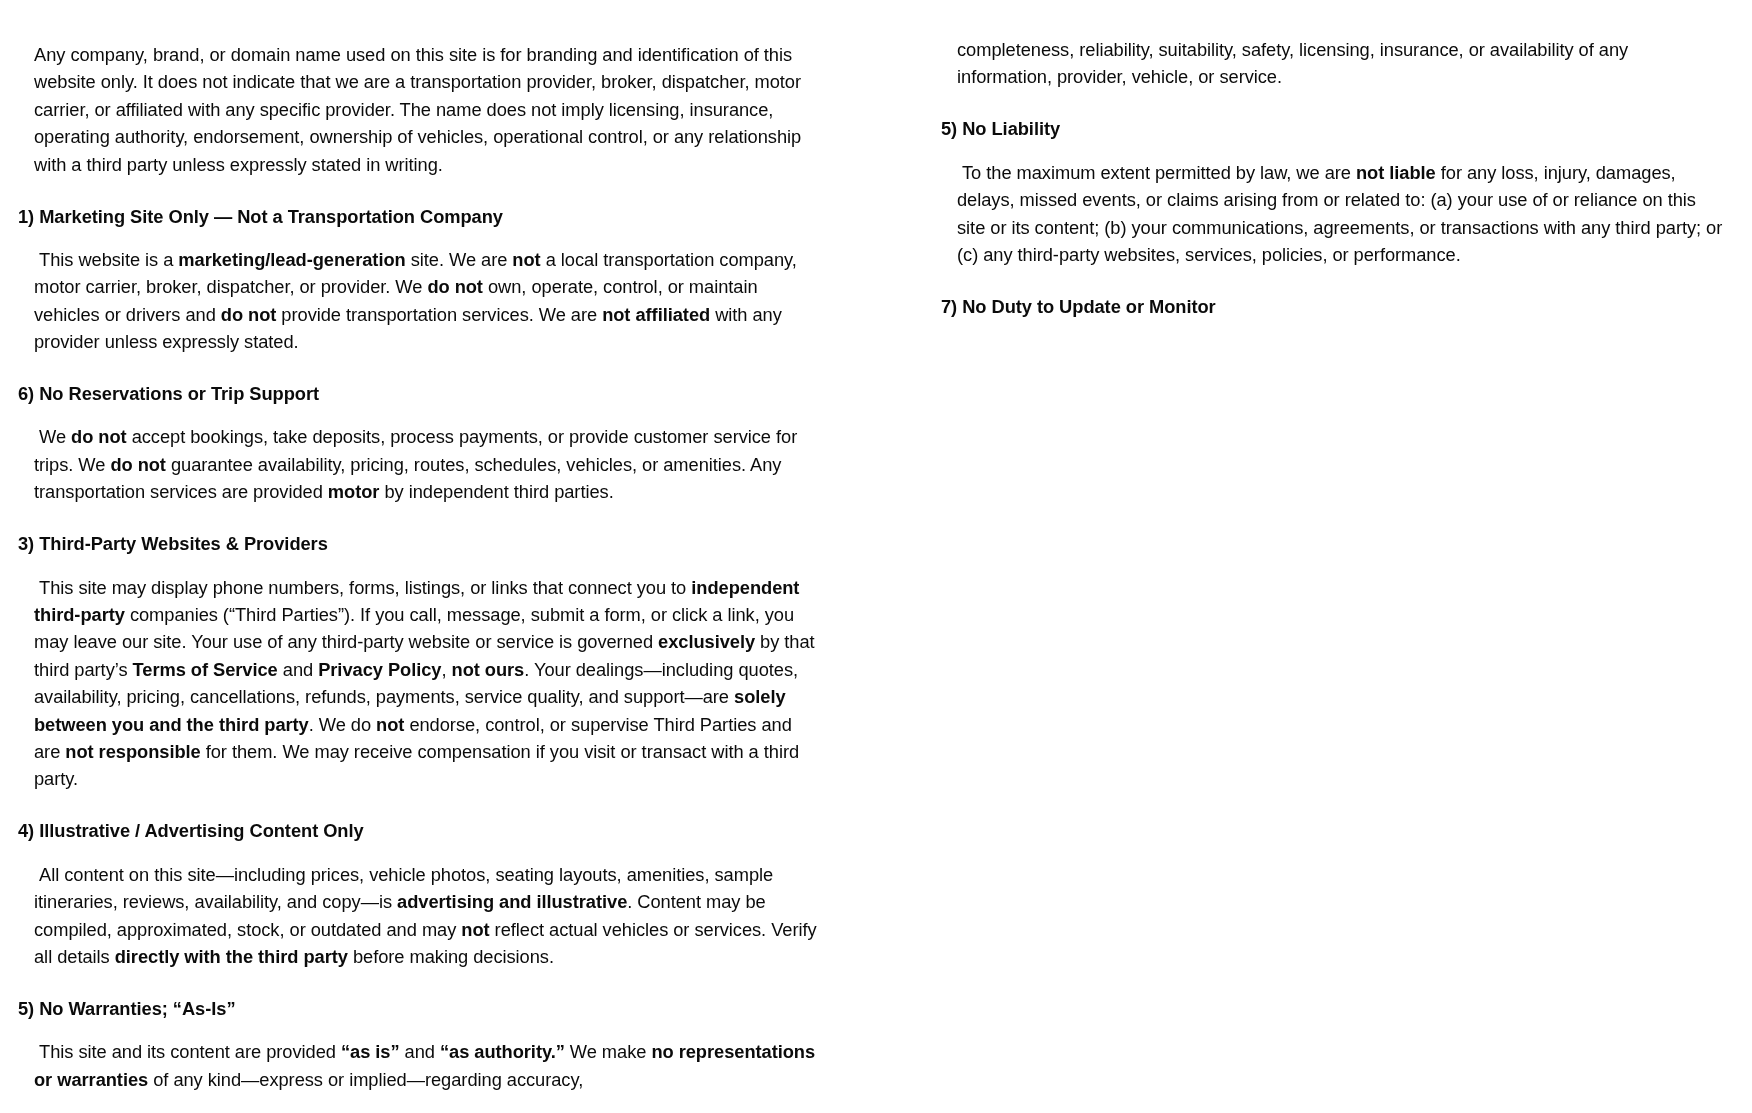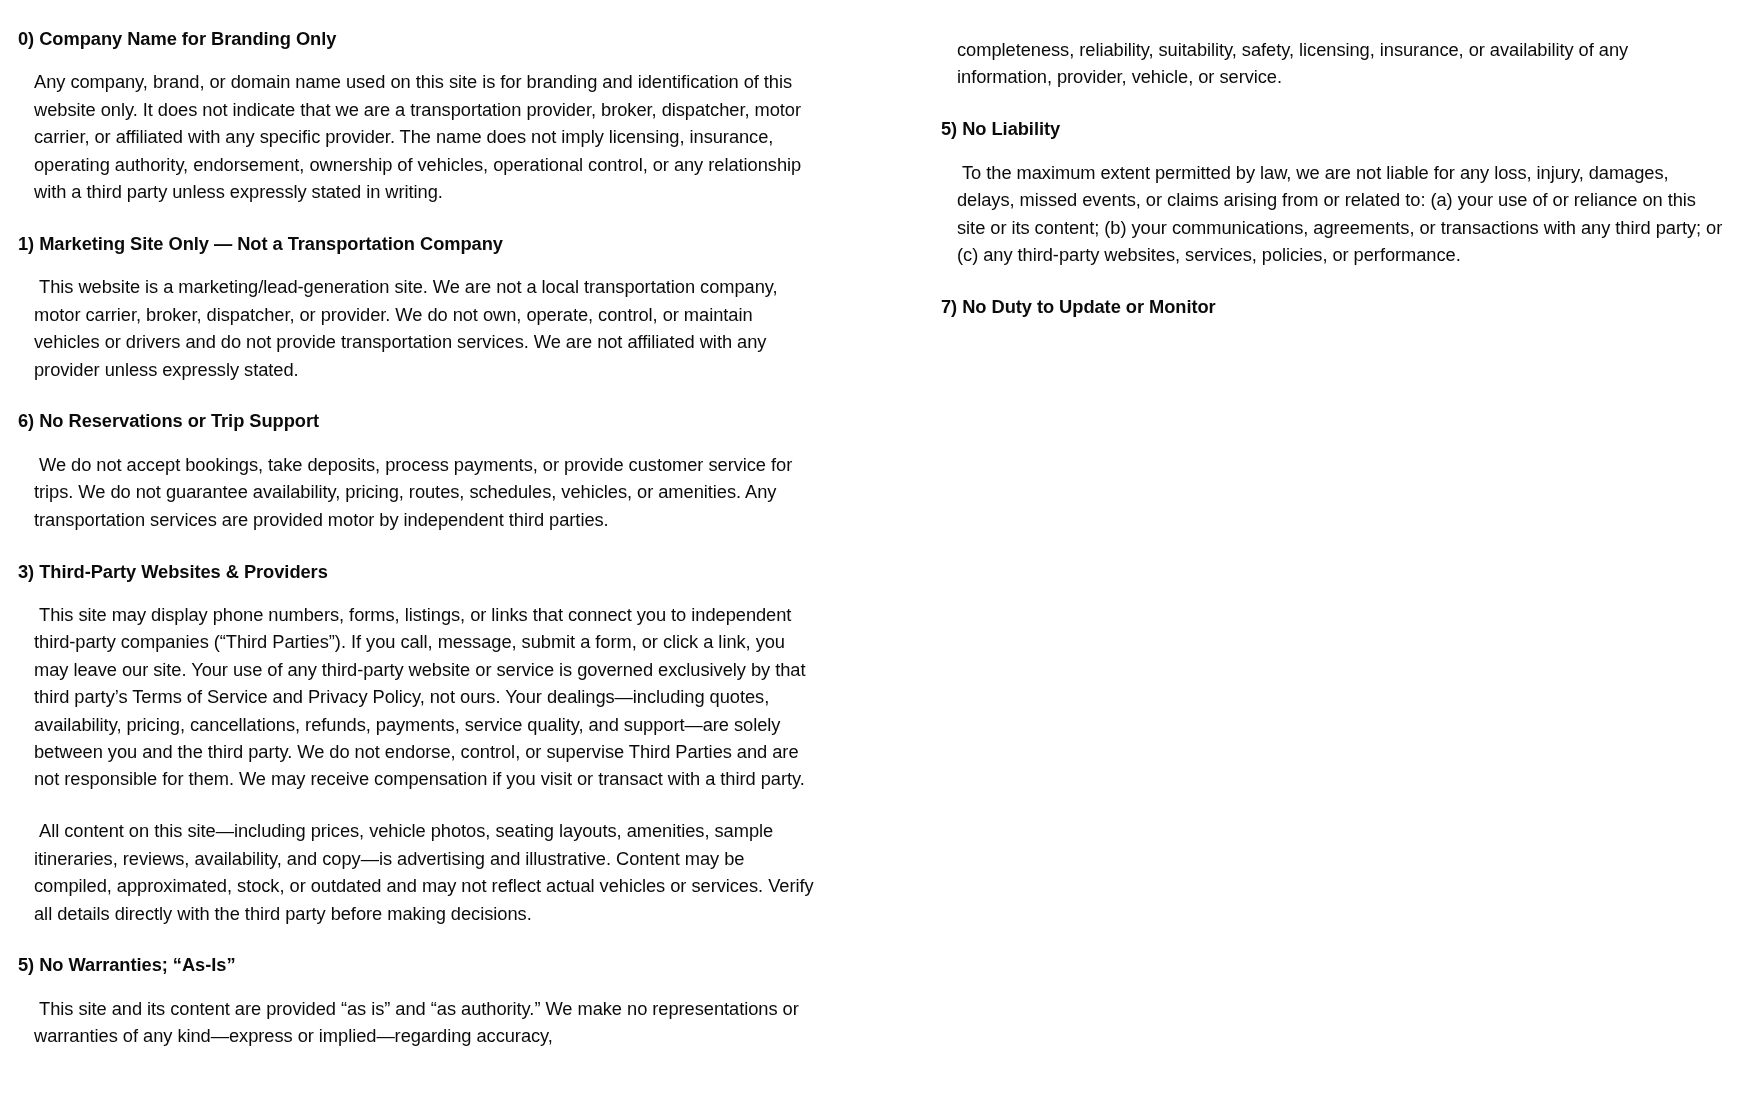--- a/index.html
+++ b/index.html
@@ -49,45 +49,45 @@
     font-size: 18.3px;
     line-height: 27.4px;
     font-weight: 700;
   }
   .para {
     margin: 16px;
     padding: 0;
     white-space: pre-wrap; 
   }
   .para strong {
-    font-weight: 400;
+    font-weight: 700;
   }
 </style>
 </head>
 <body>
 
 <div class="page">
   <div class="col col-left">
       <div class="section">
-        <h3 class="heading">0) Company Name for Branding Only</h3>
         <p class="para"><span>Any company, brand, or domain name used on this site is for branding and identification of this website only. It does not indicate that we are a transportation provider, broker, dispatcher, motor carrier, or affiliated with any specific provider. The name does not imply licensing, insurance, operating authority, endorsement, ownership of vehicles, operational control, or any relationship with a third party unless expressly stated in writing.</span></p>
       </div>
       <div class="section">
         <h3 class="heading">1) Marketing Site Only — Not a Transportation Company</h3>
         <p class="para"><span> This website is a </span><strong>marketing/lead-generation</strong><span> site. We are </span><strong>not</strong><span> a local transportation company, motor carrier, broker, dispatcher, or provider. We </span><strong>do not</strong><span> own, operate, control, or maintain vehicles or drivers and </span><strong>do not</strong><span> provide transportation services. We are </span><strong>not affiliated</strong><span> with any provider unless expressly stated.</span></p>
       </div>
       <div class="section">
         <h3 class="heading">6) No Reservations or Trip Support</h3>
         <p class="para"><span> We </span><strong>do not</strong><span> accept bookings, take deposits, process payments, or provide customer service for trips. We </span><strong>do not</strong><span> guarantee availability, pricing, routes, schedules, vehicles, or amenities. Any transportation services are provided </span><strong>motor</strong><span> by independent third parties.</span></p>
       </div>
       <div class="section">
         <h3 class="heading">3) Third-Party Websites &amp; Providers</h3>
         <p class="para"><span> This site may display phone numbers, forms, listings, or links that connect you to </span><strong>independent third-party</strong><span> companies (“Third Parties”). If you call, message, submit a form, or click a link, you may leave our site. Your use of any third-party website or service is governed </span><strong>exclusively</strong><span> by that third party’s </span><strong>Terms of Service</strong><span> and </span><strong>Privacy Policy</strong><span>, </span><strong>not ours</strong><span>. Your dealings—including quotes, availability, pricing, cancellations, refunds, payments, service quality, and support—are </span><strong>solely between you and the third party</strong><span>. We do </span><strong>not</strong><span> endorse, control, or supervise Third Parties and are </span><strong>not responsible</strong><span> for them. We may receive compensation if you visit or transact with a third party.</span></p>
       </div>
       <div class="section">
+        <h3 class="heading">4) Illustrative / Advertising Content Only</h3>
         <p class="para"><span> All content on this site—including prices, vehicle photos, seating layouts, amenities, sample itineraries, reviews, availability, and copy—is </span><strong>advertising and illustrative</strong><span>. Content may be compiled, approximated, stock, or outdated and may </span><strong>not</strong><span> reflect actual vehicles or services. Verify all details </span><strong>directly with the third party</strong><span> before making decisions.</span></p>
       </div>
       <div class="section">
         <h3 class="heading">5) No Warranties; “As-Is”</h3>
         <p class="para"><span> This site and its content are provided </span><strong>“as is”</strong><span> and </span><strong>“as authority.”</strong><span> We make </span><strong>no representations or warranties</strong><span> of any kind—express or implied—regarding accuracy,</span></p>
       </div>
     </div>
   <div class="col col-right">
       <div class="section">
         <p class="para"><span>completeness, reliability, suitability, safety, licensing, insurance, or availability of any information, provider, vehicle, or service.</span></p>

